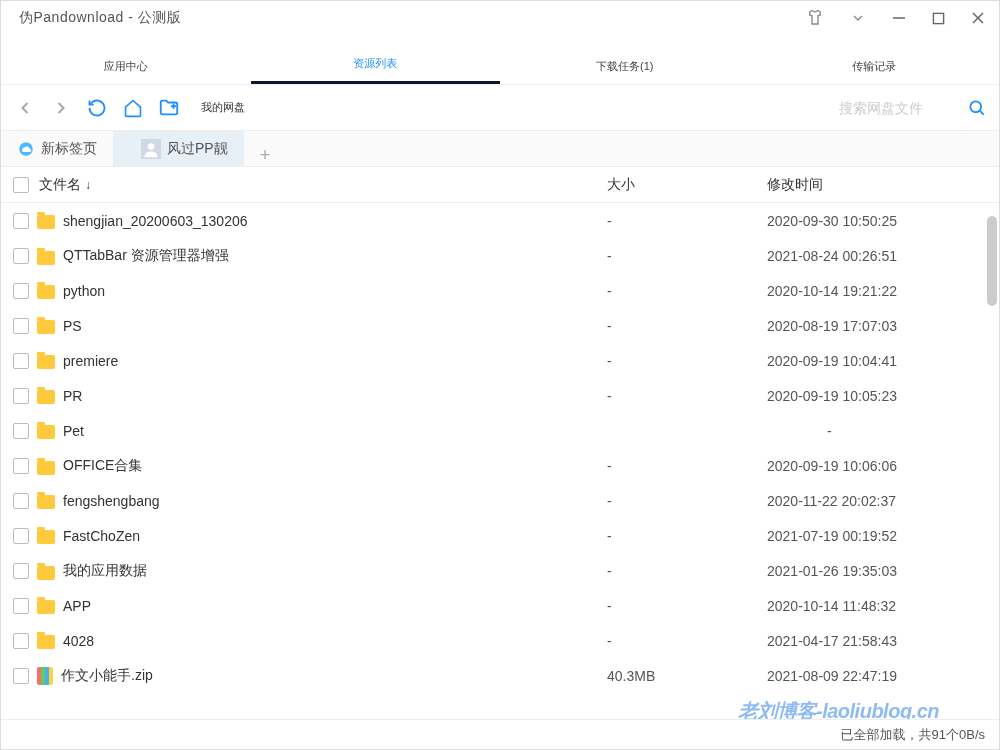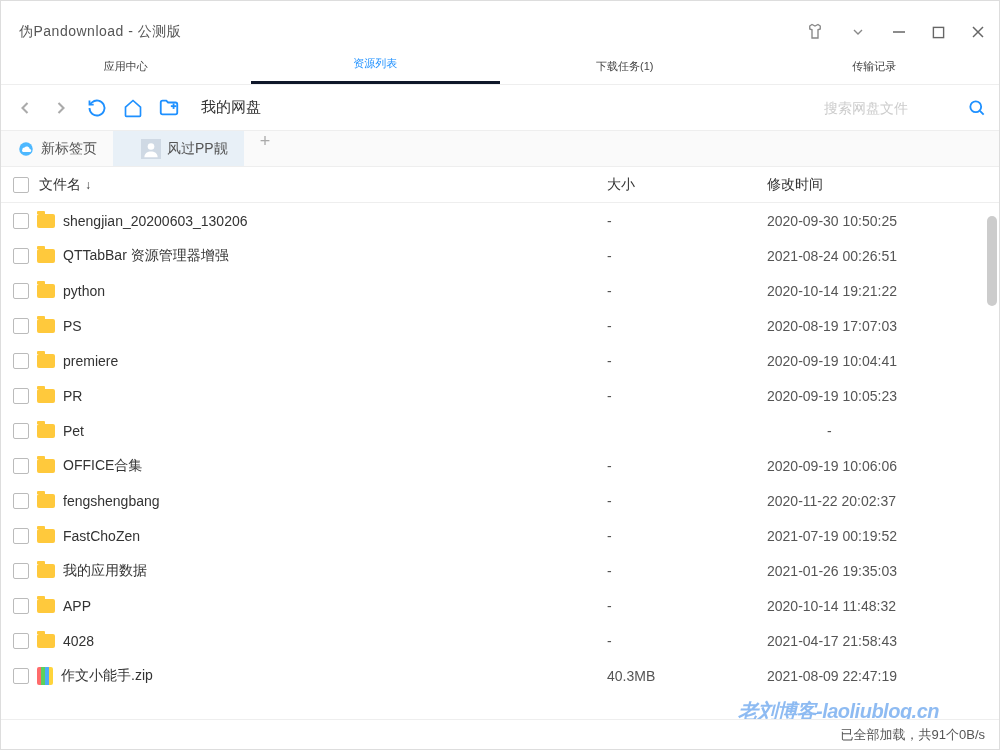--- a/index.html
+++ b/index.html
@@ -1,43 +1,43 @@
 <!DOCTYPE html>
 <html><head>
 <meta charset="utf-8">
 <style>
 * { margin: 0; padding: 0; box-sizing: border-box; }
 body { font-family: "Microsoft YaHei", -apple-system, sans-serif; font-size: 14px; color: #333; background: #fff; width: 1000px; height: 750px; overflow: hidden; border: 1px solid #ddd; position: relative; }
-.titlebar { display: flex; align-items: flex-end; justify-content: space-between; height: 40px; padding: 0 14px; }
+.titlebar { display: flex; align-items: flex-start; justify-content: space-between; height: 40px; padding: 8px 14px; }
 .titlebar-title { font-size: 14px; color: #555; letter-spacing: 0.5px; padding-left: 4px; }
 .titlebar-controls { display: flex; gap: 26px; align-items: center; color: #666; }
 .titlebar-controls span { cursor: pointer; display: inline-flex; }
 .tabs { display: flex; align-items: flex-end; height: 44px; border-bottom: 1px solid #eee; }
 .tab { flex: 1; text-align: center; padding: 10px 0; color: #444; cursor: pointer; font-size: 11px; }
 .tab.active { color: #1e90ff; border-bottom: 3px solid #0f172a; }
 .toolbar { display: flex; align-items: center; height: 46px; border-bottom: 1px solid #eee; }
 .nav-btns { display: flex; gap: 8px; padding: 0 10px; align-items: center; }
 .icon-btn { width: 28px; height: 28px; display: inline-flex; align-items: center; justify-content: center; cursor: pointer; color: #888; }
 .icon-btn.active { color: #1e90ff; }
-.path { flex: 1; padding: 0 8px; color: #333; font-size: 15px; }
-.search-box { display: flex; align-items: center; padding: 0 12px; color: #bbb; gap: 23px; }
+.path { flex: 1; padding: 0 8px; color: #333; font-size: 11px; }
+.search-box { display: flex; align-items: center; padding: 0 12px; color: #bbb; gap: 8px; }
 .search-box input { border: none; outline: none; font-size: 14px; width: 120px; color: #333; }
 .search-box input::placeholder { color: #ccc; }
-.tabbar { display: flex; align-items: flex-start; height: 36px; background: #fafafa; border-bottom: 1px solid #eee; }
+.tabbar { display: flex; align-items: flex-end; height: 36px; background: #fafafa; border-bottom: 1px solid #eee; }
 .tabbar-item { display: flex; align-items: center; gap: 6px; padding: 0 16px; height: 100%; color: #555; cursor: pointer; }
 .tabbar-item.user { background: #e8f0f7; padding-left: 28px; }
 .plus-tab { padding: 0 16px; color: #aaa; font-size: 18px; cursor: pointer; }
 .cols { display: flex; align-items: center; height: 36px; border-bottom: 1px solid #eee; padding: 0 12px; color: #333; font-size: 14px; }
 .col-check { width: 24px; }
 .col-name { flex: 1; padding-left: 2px; }
 .col-size { width: 160px; }
 .col-date { width: 220px; }
 .list { height: 490px; overflow-y: auto; }
 .row { display: flex; align-items: center; height: 35px; padding: 0 12px; cursor: pointer; }
-.row .name { flex: 1; display: flex; align-items: center; gap: 8px; }
+.row .name { flex: 1; display: flex; align-items: flex-end; gap: 8px; }
 .row .size { width: 160px; color: #555; }
 .row .date { width: 220px; color: #555; }
 .checkbox { width: 16px; height: 16px; border: 1.5px solid #bbb; border-radius: 2px; flex-shrink: 0; margin-right: 8px; }
 .folder-icon { width: 18px; height: 14px; background: #ffc93c; border-radius: 2px; position: relative; flex-shrink: 0; }
 .folder-icon::before { content: ""; position: absolute; top: -3px; left: 0; width: 8px; height: 3px; background: #ffc93c; border-radius: 1px 1px 0 0; }
 .zip-icon { width: 16px; height: 18px; background: linear-gradient(90deg,#ff6b6b 0 25%,#5bd15b 25% 50%,#4dabf7 50% 75%,#ffd43b 75% 100%); border-radius: 2px; flex-shrink: 0; }
 .statusbar { position: absolute; bottom: 0; left: 0; right: 0; height: 30px; display: flex; align-items: center; justify-content: flex-end; padding: 0 14px; font-size: 13px; color: #555; border-top: 1px solid #eee; background: #fff; }
 .watermark { position: absolute; right: 60px; bottom: 24px; font-size: 20px; font-weight: bold; color: rgba(30,120,230,0.5); font-style: italic; letter-spacing: -0.5px; pointer-events: none; }
 .scrollbar { position: absolute; right: 2px; top: 215px; width: 10px; height: 90px; background: #ccc; border-radius: 5px; cursor: pointer; }
 .sortarrow { font-size: 12px; }

